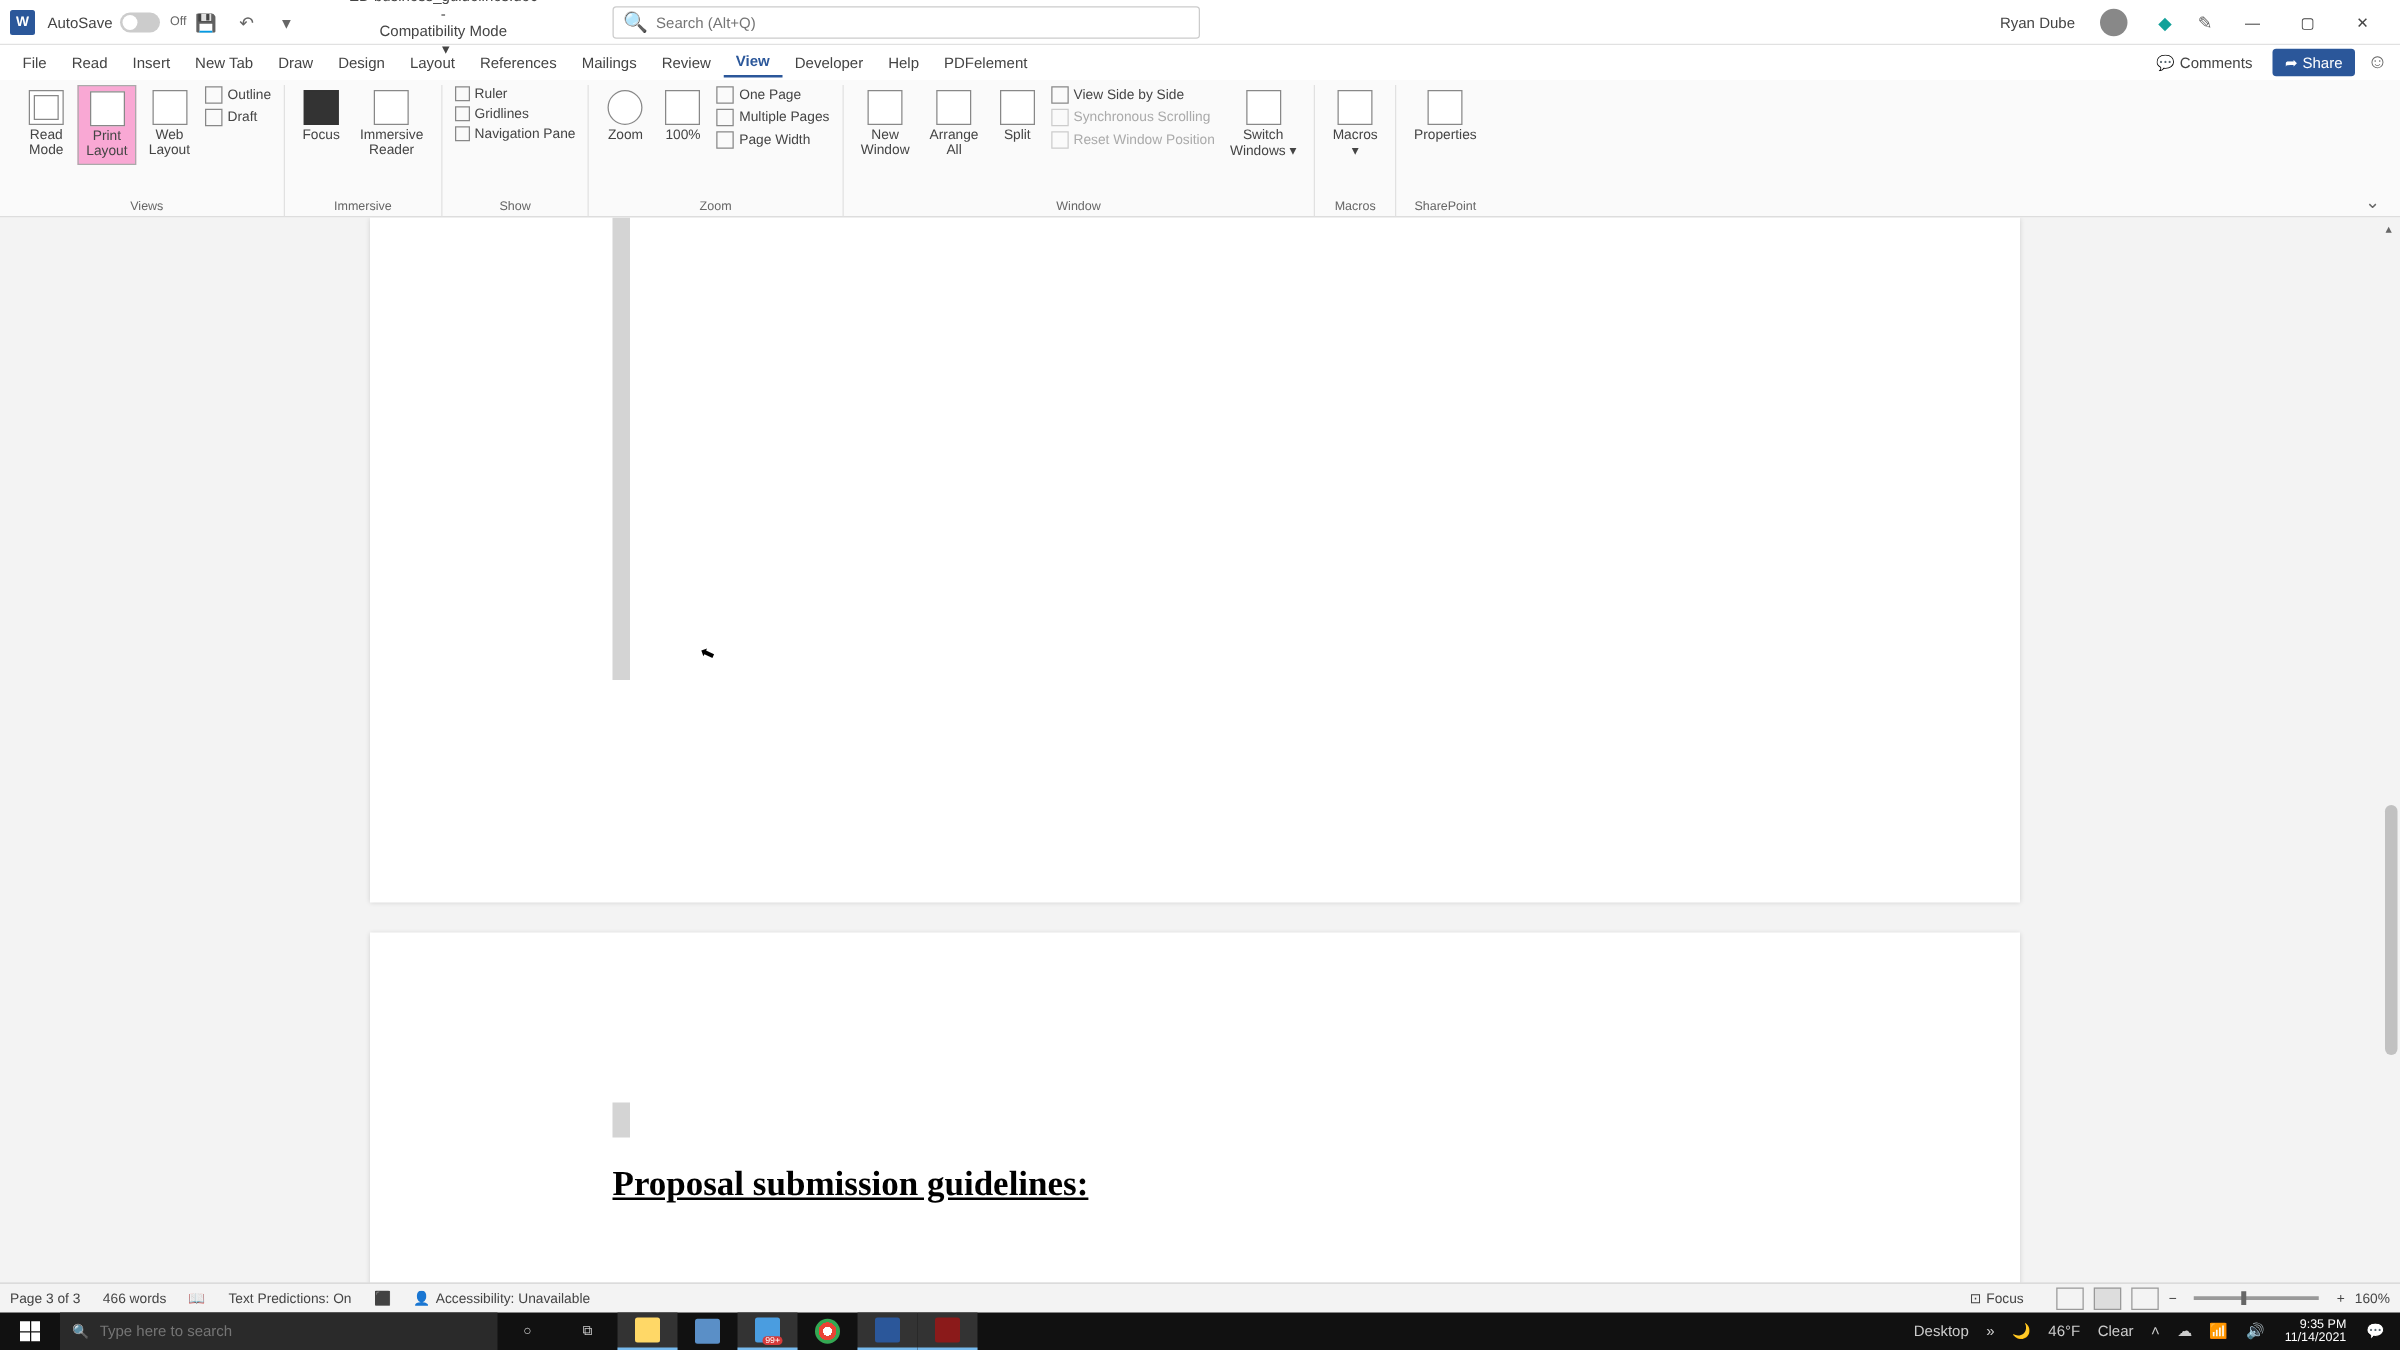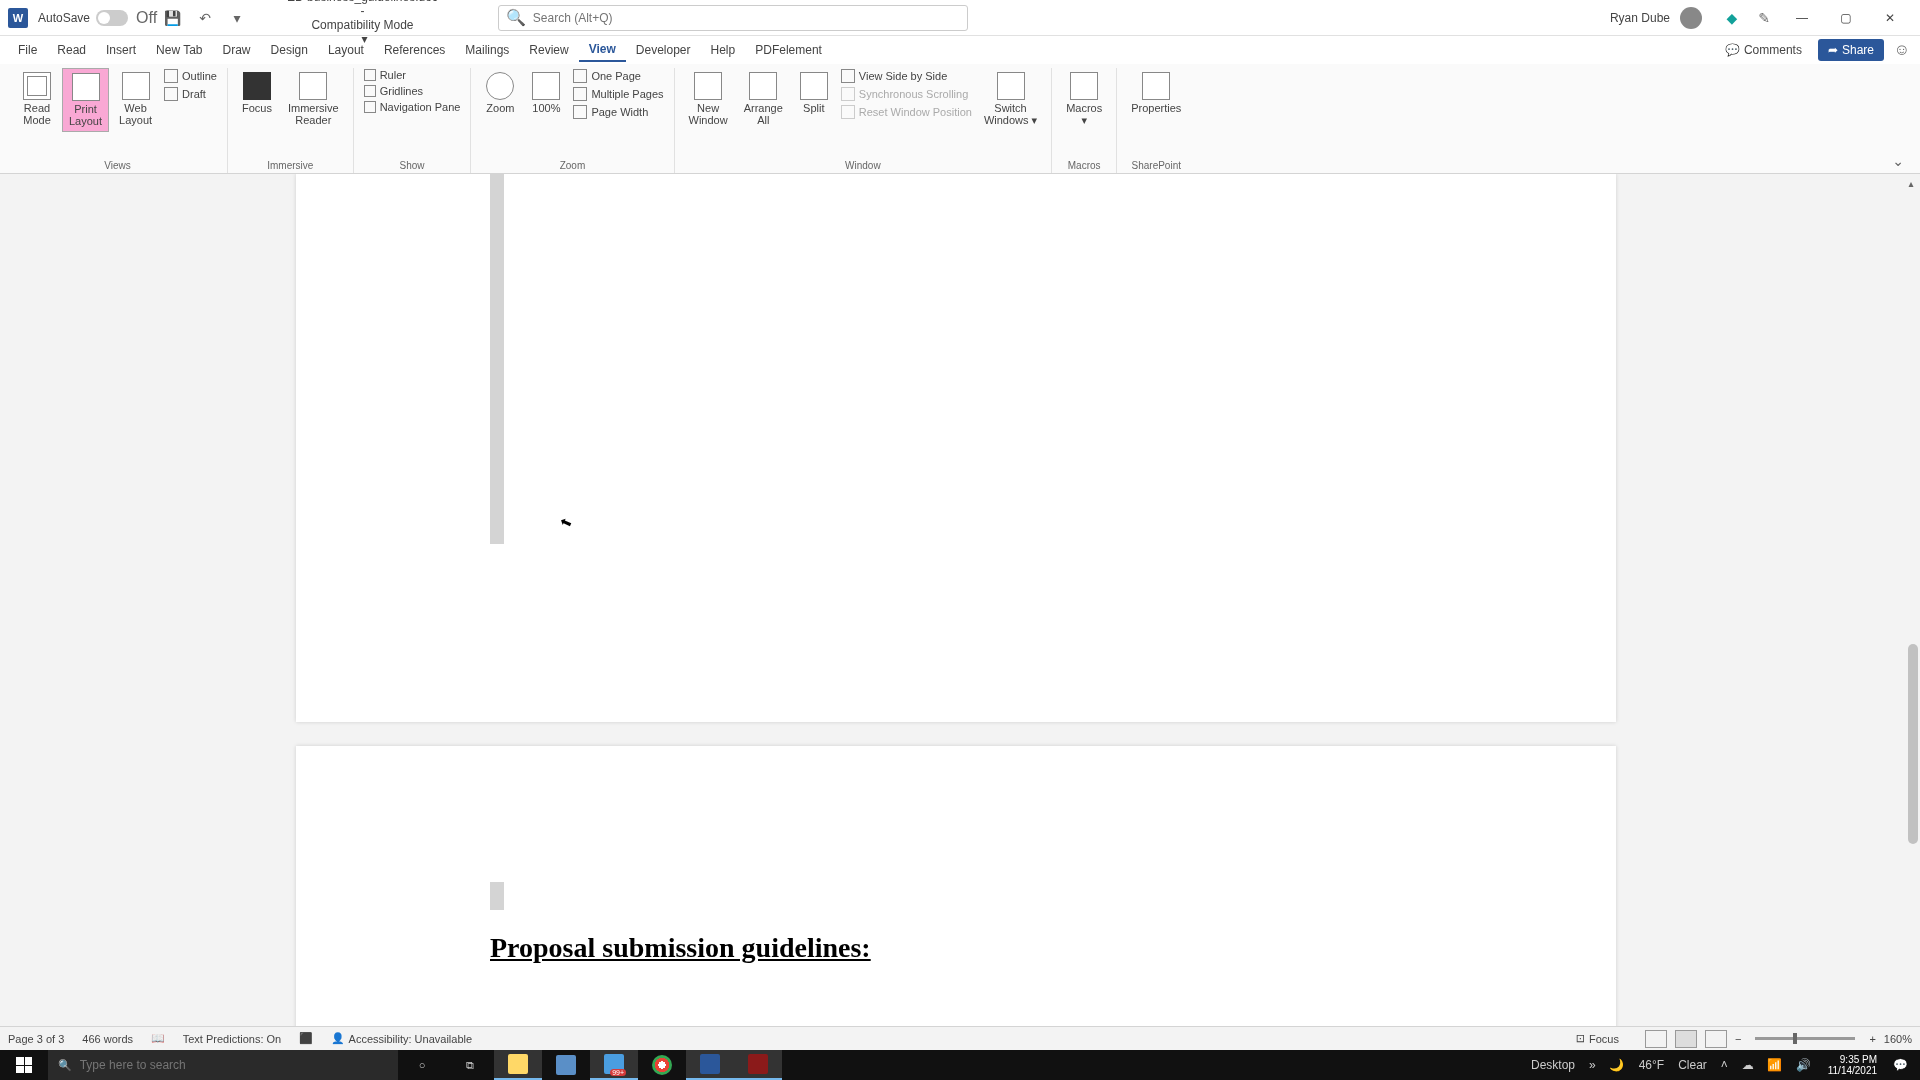--- a/index.html
+++ b/index.html
@@ -4,27 +4,27 @@
 <style>
 * { margin: 0; padding: 0; box-sizing: border-box; font-family: "Segoe UI", sans-serif; }
 body { width: 1920px; height: 1080px; overflow: hidden; background: #fff; position: relative; }
 
 
 .title-bar { height: 36px; background: #fff; display: flex; align-items: center; padding: 0 8px; border-bottom: 1px solid #e1e1e1; }
 .word-icon { width: 20px; height: 20px; background: #2b579a; color: #fff; font-size: 11px; font-weight: bold; display: flex; align-items: center; justify-content: center; border-radius: 2px; margin-right: 10px; }
 .autosave { display: flex; align-items: center; font-size: 12px; color: #444; }
 .autosave-toggle { width: 32px; height: 16px; background: #ccc; border-radius: 8px; margin: 0 6px; position: relative; }
 .autosave-toggle::after { content: ""; width: 12px; height: 12px; background: #fff; border-radius: 50%; position: absolute; top: 2px; left: 2px; }
-.autosave-off { font-size: 16px; color: #666; margin-left: 2px; }
+.autosave-off { font-size: 10px; color: #666; margin-left: 2px; }
 .qat-btn { width: 24px; height: 24px; display: flex; align-items: center; justify-content: center; margin: 0 4px; color: #666; font-size: 14px; }
 .doc-title { margin-left: 34px; font-size: 12px; color: #444; display: flex; align-items: center; flex-direction: column; }
 .search-box { width: 470px; height: 26px; border: 1px solid #ccc; border-radius: 3px; display: flex; align-items: center; padding: 0 8px; margin-left: 60px; }
 .search-box input { border: none; outline: none; font-size: 12px; color: #888; flex: 1; margin-left: 6px; }
 .title-right { margin-left: auto; display: flex; align-items: center; }
-.user-name { font-size: 12px; color: #444; margin-right: 10px; }
+.user-name { font-size: 12px; color: #444; margin-right: 20px; }
 .avatar { width: 22px; height: 22px; border-radius: 50%; background: #888; margin-right: 14px; }
 .win-btn { width: 44px; height: 24px; display: flex; align-items: center; justify-content: center; color: #444; font-size: 12px; }
 
 
 .tabs { height: 28px; display: flex; align-items: center; padding: 0 8px; background: #fff; }
 .tab { padding: 4px 10px; font-size: 12px; color: #444; cursor: pointer; }
 .tab.active { color: #2b579a; border-bottom: 2px solid #2b579a; font-weight: 600; }
 .tabs-right { margin-left: auto; display: flex; align-items: center; gap: 8px; }
 .comments-btn { font-size: 12px; color: #444; padding: 3px 8px; display: flex; align-items: center; gap: 4px; }
 .share-btn { background: #2b579a; color: #fff; font-size: 12px; padding: 4px 10px; border-radius: 3px; display: flex; align-items: center; gap: 4px; }

